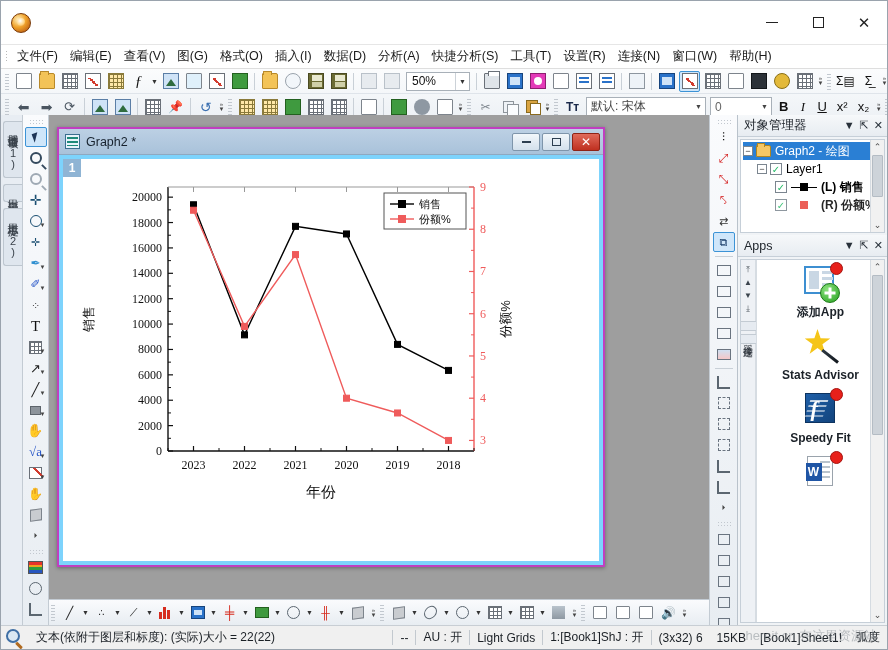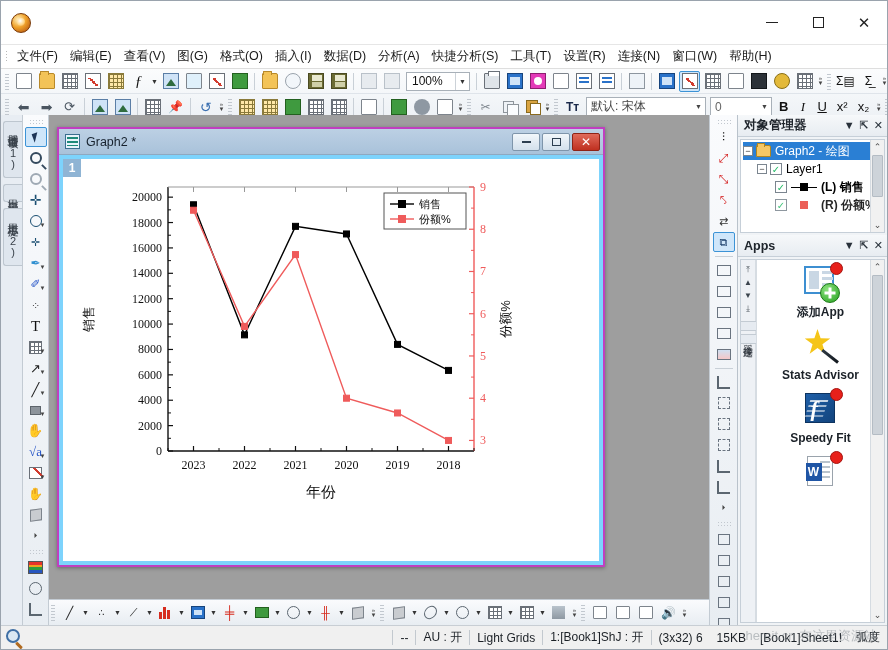--- a/index.html
+++ b/index.html
@@ -353,21 +353,20 @@
     border-left: 1px solid #b9c2cb;
     display: flex; flex-direction: column;
     flex: 0 0 auto;
   }
   .panel-header {
     height: 22px;
     display: flex; align-items: center;
     padding: 0 4px 0 6px;
     background: linear-gradient(#f6f8fa, #e7ecf1);
     border-bottom: 1px solid #c6cfd8;
-    font-weight: bold;
   }
   .panel-title { font-size: 12.5px; color: #20262d; }
   .panel-btns { margin-left: auto; display: flex; gap: 5px; align-items: center; }
   .pb { font-size: 11px; color: #29313a; line-height: 11px; }
   .panel-body {
     flex: 1 1 auto;
     background: #fff;
     position: relative;
     overflow: hidden;
     border: 1px solid #c6cfd8;
@@ -661,21 +660,21 @@
           <span class="ico ico-save"></span>
         </div>
       <div class="tb-sep"></div>
       <div class="tb-btn">
           <span class="ico" style="background:#e7ebef;border:1px solid #b9c1c9;"></span>
         </div>
       <div class="tb-btn">
           <span class="ico" style="background:#e7ebef;border:1px solid #b9c1c9;"></span>
         </div>
       <div class="zoom-combo">
-        <span class="val">100%</span>
+        <span class="val">50%</span>
         <span class="dd">▼</span>
       </div>
       <div class="tb-sep"></div>
       <div class="tb-btn">
           <span class="ico ico-print"></span>
         </div>
       <div class="tb-btn">
           <span class="ico ico-blue"></span>
         </div>
       <div class="tb-btn">
@@ -1358,20 +1357,21 @@
       </div>
 
     </div>
   </div>
 
   <div class="statusbar">
     <span class="sb-icon">
       <span class="ring"></span>
         <span class="hdl"></span>
     </span>
+    <span class="sb-cell">文本(依附于图层和标度): (实际)大小 = 22(22)</span>
     <span class="sb-spacer"></span>
     <span class="sb-div"></span>
     <span class="sb-cell">--</span>
     <span class="sb-div"></span>
     <span class="sb-cell">AU : 开</span>
     <span class="sb-div"></span>
     <span class="sb-cell">Light Grids</span>
     <span class="sb-div"></span>
     <span class="sb-cell">1:[Book1]ShJ : 开</span>
     <span class="sb-div"></span>

